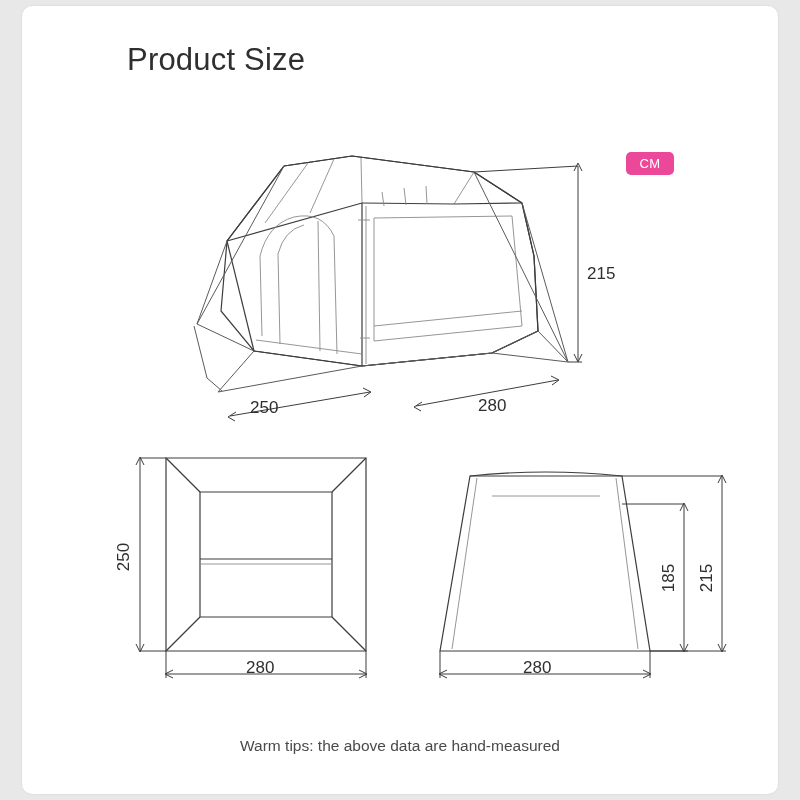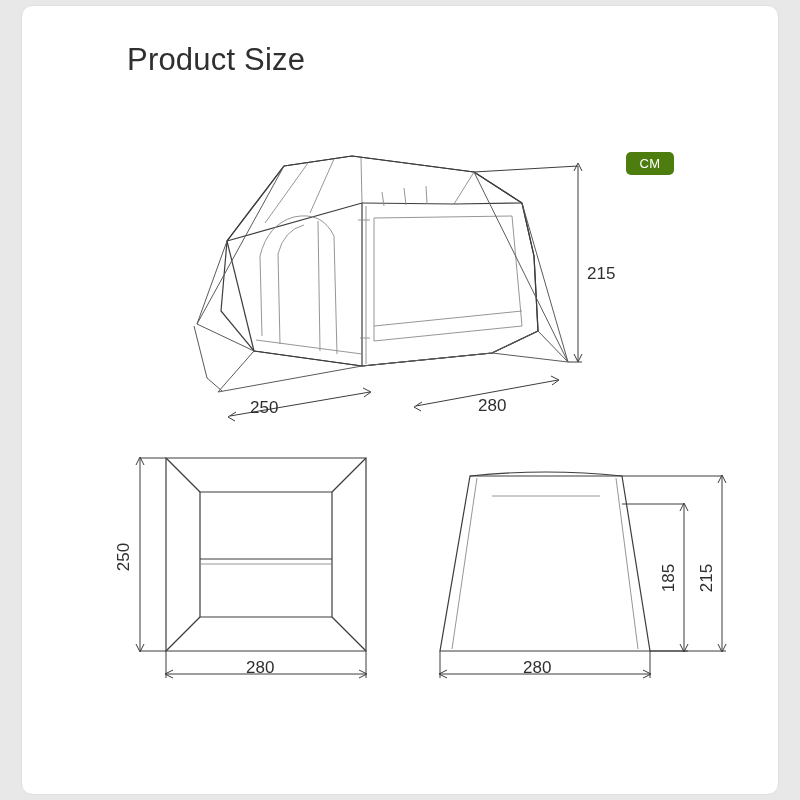--- a/index.html
+++ b/index.html
@@ -38,21 +38,21 @@
     color: #2f2f2f;
     letter-spacing: 0.2px;
     font-weight: normal;
   }
   #unit-badge {
     position: absolute;
     left: 604px;
     top: 146px;
     width: 48px;
     height: 23px;
-    background: #4d7c0f;
+    background: #ec4899;
     color: #ffffff;
     border-radius: 5px;
     font-size: 13px;
     line-height: 23px;
     text-align: center;
     letter-spacing: 0.5px;
   }
   .dim-label {
     position: absolute;
     color: #2f2f2f;
@@ -234,16 +234,17 @@
 
     <div class="dim-label" style="left:224px; top:652px;">280</div>
 
     <div class="dim-label vert" style="left:633px; top:562px; transform:rotate(-90deg);">185</div>
 
     <div class="dim-label vert" style="left:671px; top:562px; transform:rotate(-90deg);">215</div>
 
     <div class="dim-label" style="left:501px; top:652px;">280</div>
 
     <div id="tips">
+      <div>Warm tips: the above data are hand-measured</div>
     </div>
 
   </div>
 </div>
 
 </body></html>

